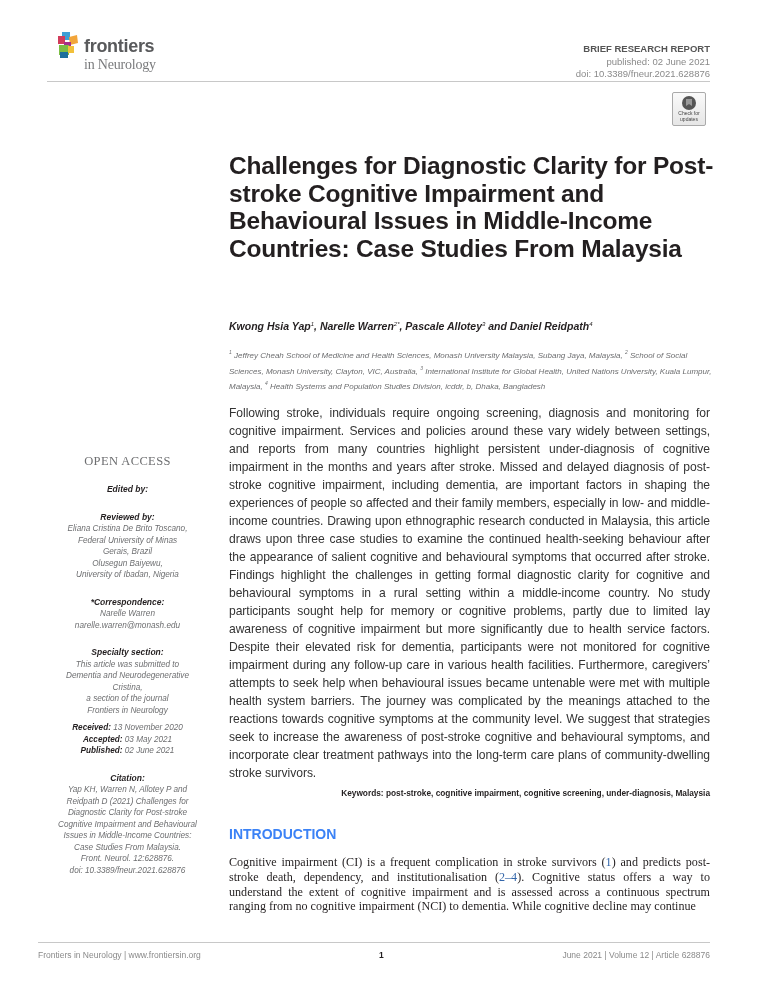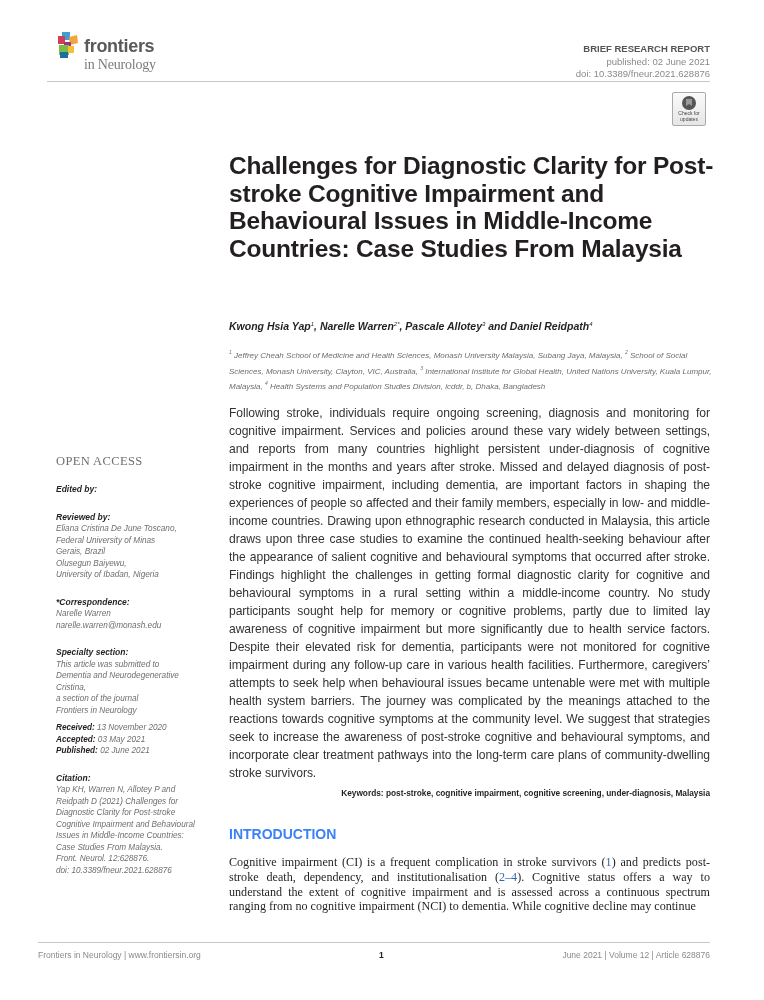--- a/index.html
+++ b/index.html
@@ -24,21 +24,21 @@
   
   .title { position: absolute; left: 229px; top: 152px; width: 490px; font-family: "Liberation Sans", sans-serif; font-weight: bold; font-size: 24.5px; line-height: 27.5px; color: #231f20; letter-spacing: -0.2px; }
 
   .authors { position: absolute; left: 229px; top: 320px; width: 490px; font-style: italic; font-weight: bold; font-size: 10.5px; color: #231f20; }
   .authors sup { font-size: 6px; font-weight: normal; }
 
   .affil { position: absolute; left: 229px; top: 346px; width: 490px; font-style: italic; font-size: 8px; line-height: 13px; color: #6d6e70; }
   .affil sup { font-size: 5px; }
 
   
-  .left-col { position: absolute; left: 56px; top: 454px; width: 165px; text-align: left; font-size: 8.2px; line-height: 11.5px; color: #6d6e70; }
+  .left-col { position: absolute; left: 45px; top: 454px; width: 165px; text-align: center; font-size: 8.2px; line-height: 11.5px; color: #6d6e70; }
   .open-access { font-family: "Liberation Serif", serif; font-size: 12.5px; color: #6d6e70; letter-spacing: 0.4px; margin-bottom: 11px; line-height: 14px; }
   .lc-head { font-weight: bold; font-style: italic; color: #231f20; font-size: 8.5px; margin-top: 16px; }
   .lc-body { font-style: italic; }
   .lc-date { font-style: italic; }
   .lc-date b { color: #231f20; font-style: italic; }
 
   
   .abstract { position: absolute; left: 229px; top: 404px; width: 481px; font-size: 12.1px; line-height: 18px; color: #333333; text-align: justify; letter-spacing: -0.05px; }
   .keywords { position: absolute; left: 229px; top: 788px; width: 481px; font-size: 8.3px; font-weight: bold; color: #231f20; text-align: right; }
 
@@ -95,21 +95,21 @@
   <sup>1</sup> <span>Jeffrey Cheah School of Medicine and Health Sciences, Monash University Malaysia, Subang Jaya, Malaysia, </span><sup>2</sup> <span>School of Social Sciences, Monash University, Clayton, VIC, Australia, </span><sup>3</sup> <span>International Institute for Global Health, United Nations University, Kuala Lumpur, Malaysia, </span><sup>4</sup> <span>Health Systems and Population Studies Division, icddr, b, Dhaka, Bangladesh</span>
 </div>
 
 <div class="left-col">
   <div class="open-access">OPEN ACCESS</div>
 
   <div class="lc-head">Edited by:</div>
 
   <div class="lc-head">Reviewed by:</div>
   <div class="lc-body">
-    <div>Eliana Cristina De June Toscano,</div>
+    <div>Eliana Cristina De Brito Toscano,</div>
     <div>Federal University of Minas</div>
     <div>Gerais, Brazil</div>
     <div>Olusegun Baiyewu,</div>
     <div>University of Ibadan, Nigeria</div>
   </div>
 
   <div class="lc-head">*Correspondence:</div>
   <div class="lc-body">
     <div>Narelle Warren</div>
     <div>narelle.warren@monash.edu</div>

